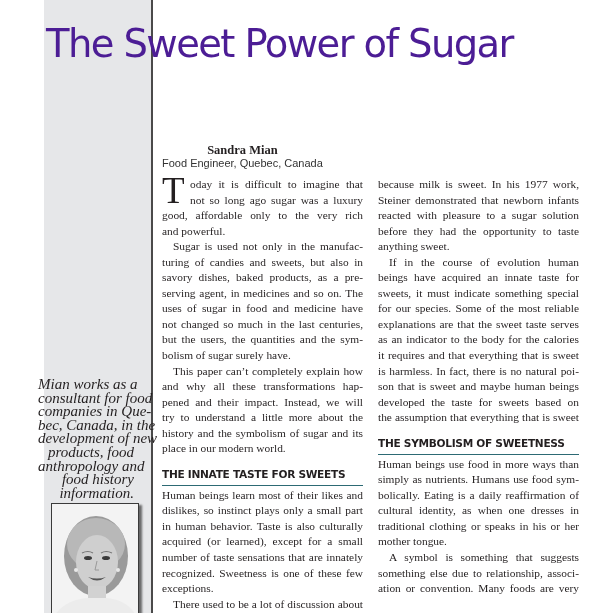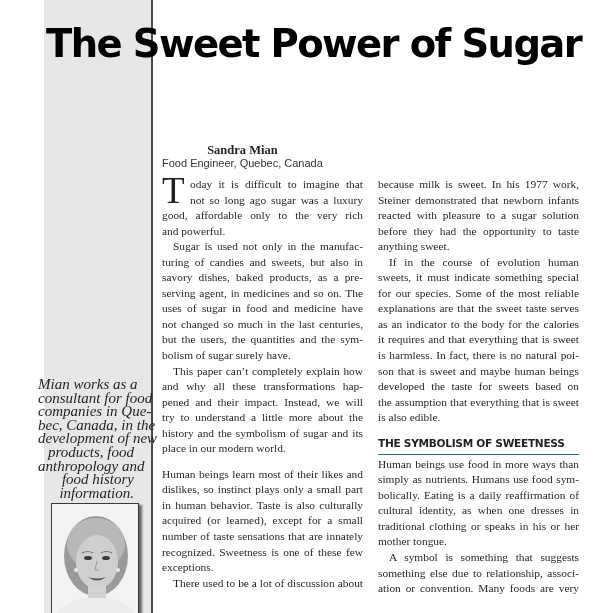--- a/index.html
+++ b/index.html
@@ -11,23 +11,23 @@
   .sidebar {
     position: absolute; left: 44px; top: 0; width: 108px; height: 613px;
     background: #e6e7e9;
   }
   .vline {
     position: absolute; left: 151px; top: 0; width: 2px; height: 613px;
     background: #4a4a4a;
   }
   .title {
     position: absolute; left: 46px; top: 18px; margin: 0;
-    font-family: "DejaVu Sans", sans-serif; font-weight: bold;
+    font-family: "DejaVu Sans", sans-serif; font-weight: normal;
     font-size: 38.5px; letter-spacing: -1.6px; line-height: 52px;
-    color: #000000; white-space: nowrap;
+    color: #4c1d95; white-space: nowrap;
   }
   .author {
     position: absolute; left: 162px; top: 143px; text-align: center;
   }
   .author-name {
     font-family: "Liberation Serif", serif; font-weight: bold; font-size: 12.5px;
     line-height: 14px; display: block;
   }
   .author-role {
     font-family: "Liberation Sans", sans-serif; font-size: 11px;
@@ -137,20 +137,21 @@
   </div>
   <div>
     <span class="ln ind">This paper can’t completely explain how</span>
     <span class="ln">and why all these transformations hap-</span>
     <span class="ln">pened and their impact. Instead, we will</span>
     <span class="ln">try to understand a little more about the</span>
     <span class="ln">history and the symbolism of sugar and its</span>
     <span class="ln last">place in our modern world.</span>
   </div>
   <div style="height:10px"></div>
+  <span class="heading">THE INNATE TASTE FOR SWEETS</span>
   <div>
     <span class="ln">Human beings learn most of their likes and</span>
     <span class="ln">dislikes, so instinct plays only a small part</span>
     <span class="ln">in human behavior. Taste is also culturally</span>
     <span class="ln">acquired (or learned), except for a small</span>
     <span class="ln">number of taste sensations that are innately</span>
     <span class="ln">recognized. Sweetness is one of these few</span>
     <span class="ln last">exceptions.</span>
   </div>
   <div>
@@ -161,30 +162,30 @@
 <div class="col col2">
   <div>
     <span class="ln">because milk is sweet. In his 1977 work,</span>
     <span class="ln">Steiner demonstrated that newborn infants</span>
     <span class="ln">reacted with pleasure to a sugar solution</span>
     <span class="ln">before they had the opportunity to taste</span>
     <span class="ln last">anything sweet.</span>
   </div>
   <div>
     <span class="ln ind">If in the course of evolution human</span>
+    <span class="ln">beings have acquired an innate taste for</span>
     <span class="ln">sweets, it must indicate something special</span>
     <span class="ln">for our species. Some of the most reliable</span>
     <span class="ln">explanations are that the sweet taste serves</span>
     <span class="ln">as an indicator to the body for the calories</span>
     <span class="ln">it requires and that everything that is sweet</span>
     <span class="ln">is harmless. In fact, there is no natural poi-</span>
     <span class="ln">son that is sweet and maybe human beings</span>
     <span class="ln">developed the taste for sweets based on</span>
     <span class="ln">the assumption that everything that is sweet</span>
-    <span class="ln last">is also edible.</span>
   </div>
   <div style="height:10px"></div>
   <span class="heading">THE SYMBOLISM OF SWEETNESS</span>
   <div>
     <span class="ln">Human beings use food in more ways than</span>
     <span class="ln">simply as nutrients. Humans use food sym-</span>
     <span class="ln">bolically. Eating is a daily reaffirmation of</span>
     <span class="ln">cultural identity, as when one dresses in</span>
     <span class="ln">traditional clothing or speaks in his or her</span>
     <span class="ln last">mother tongue.</span>

